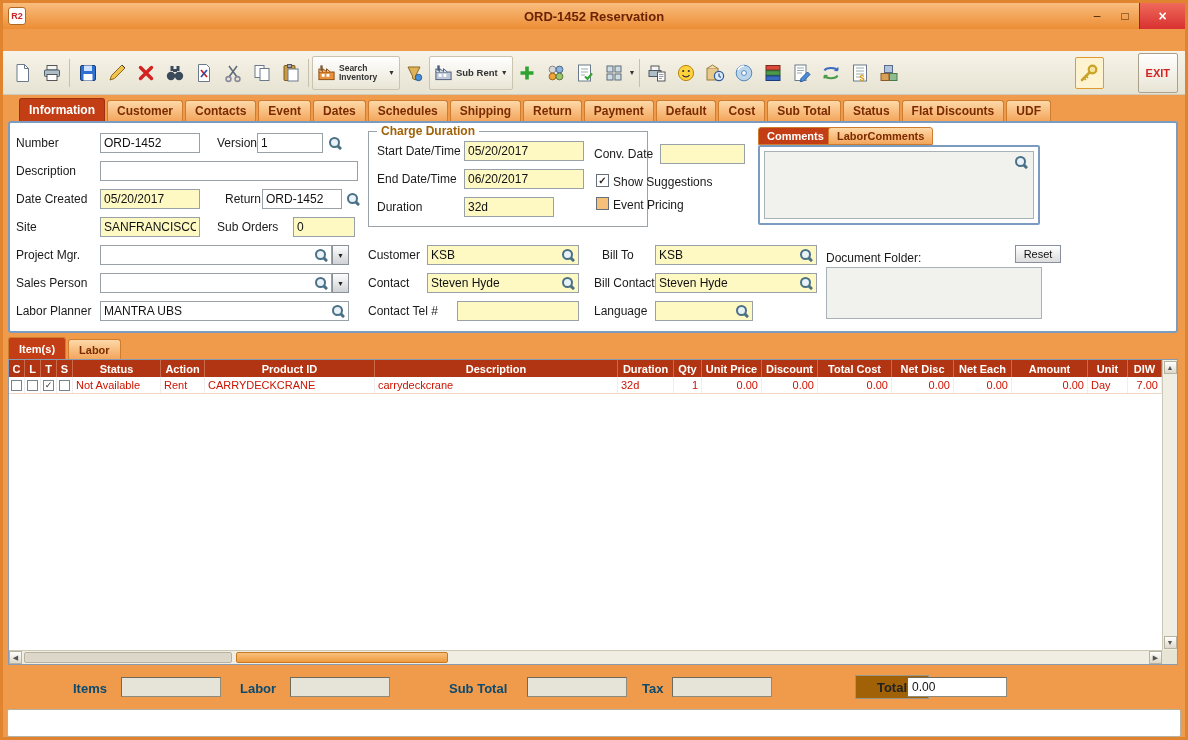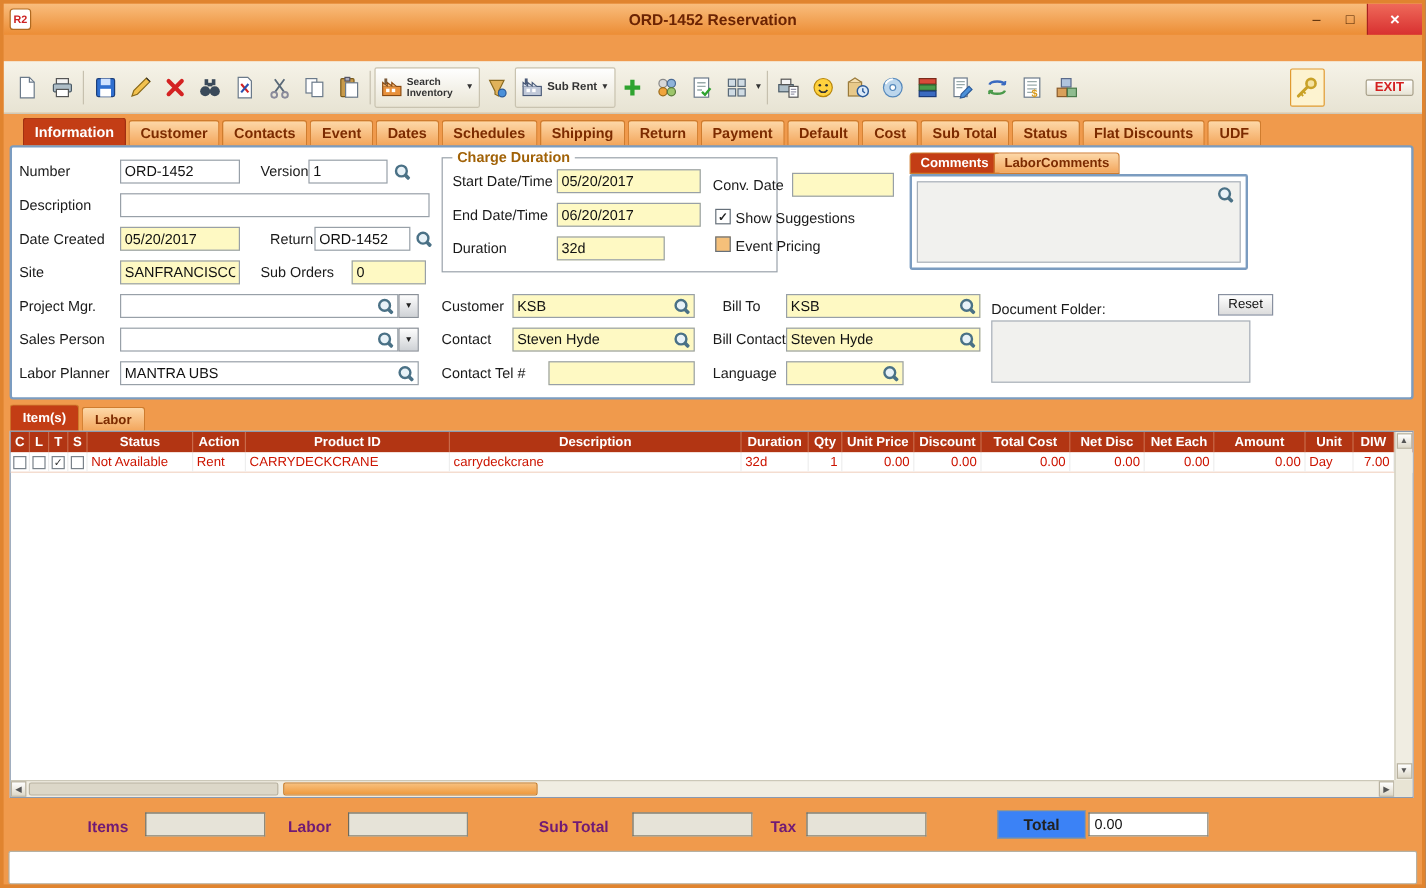--- a/index.html
+++ b/index.html
@@ -23,21 +23,21 @@
   .toolbar { position:absolute; left:0; top:48px; right:0; height:44px; background:linear-gradient(#f6f3e8,#e7e3d3); border-bottom:1px solid #cfcaba; display:flex; align-items:center; padding:0 5px; }
   .tbtn { width:29px; height:32px; flex:0 0 auto; display:flex; align-items:center; justify-content:center; border:1px solid transparent; border-radius:2px; }
   .tbtn svg { width:20px; height:20px; }
   .tsep { width:1px; height:28px; background:#c6c0ae; margin:0 3px; flex:0 0 auto; }
   .tbtn-wide { height:34px; flex:0 0 auto; display:flex; align-items:center; gap:3px; padding:0 4px; border:1px solid #c9c3b0; border-radius:2px; background:linear-gradient(#ffffff,#e9e5d5); }
   .tbtn-wide svg { width:19px; height:19px; }
   .cap { font-size:8.5px; line-height:9px; font-weight:bold; color:#333; width:46px; }
   .cap.one { width:auto; font-size:9.5px; }
   .drop { font-size:7px; color:#333; }
   .wand-btn { margin-left:auto; background:#fdf3d0; border:1px solid #e09a30; }
-  .exit-btn { height:14px; flex:0 0 auto; margin:0 2px 0 34px; padding:0 7px; border:1px solid #a8a08a; background:linear-gradient(#fff,#e8e4d4); color:#d42121; font-weight:bold; font-size:11px; border-radius:2px; display:flex; align-items:center; }
+  .exit-btn { height:40px; flex:0 0 auto; margin:0 2px 0 34px; padding:0 7px; border:1px solid #a8a08a; background:linear-gradient(#fff,#e8e4d4); color:#d42121; font-weight:bold; font-size:11px; border-radius:2px; display:flex; align-items:center; }
 
   
   .tabstrip { position:absolute; left:5px; top:95px; right:0; height:23px; display:flex; align-items:flex-end; gap:2px;padding-left:11px; }
   .tab { height:21px; padding:0 9px; display:flex; align-items:center; background:linear-gradient(#fdd8a8,#f3a65c); border:1px solid #cf7c2e; border-bottom:none; border-radius:3px 3px 0 0; font-size:12px; font-weight:bold; color:#7c2b00; white-space:nowrap; }
   .tab.sel { height:23px; background:#c33d15; color:#fff; border-color:#a03010; }
 
   
   .form-panel { position:absolute; left:5px; top:118px; width:1170px; height:212px; background:#fff; border:2px solid #7b9cc0; border-radius:3px; }
   .lbl { position:absolute; font-size:12px; color:#1a1a1a; white-space:nowrap; }
   .fld { position:absolute; height:20px; border:1px solid #98a0a8; background:#fff; font-size:12px; color:#111; display:flex; align-items:center; padding:0 3px; overflow:hidden; }
@@ -73,24 +73,24 @@
   .cb.checked::after { content:'✓'; }
   .vscroll { position:absolute; right:0; top:0; bottom:14px; width:15px; background:#f0ede2; border-left:1px solid #ccc8b8; display:flex; flex-direction:column; align-items:center; justify-content:space-between; padding:1px 0; }
   .scroll-btn { width:13px; height:13px; background:linear-gradient(#fff,#ddd8c8); border:1px solid #b8b2a0; font-size:7px; color:#555; display:flex; align-items:center; justify-content:center; flex:0 0 auto; }
   .hscroll { position:absolute; left:0; right:15px; bottom:0; height:14px; background:#f0ede2; border-top:1px solid #ccc8b8; display:flex; align-items:center; }
   .htrack { position:relative; flex:1; height:100%; }
   .hseg { position:absolute; left:2px; top:1px; width:208px; height:11px; background:#dcd7c8; border:1px solid #b8b2a0; border-radius:2px; }
   .hthumb { position:absolute; left:214px; top:1px; width:212px; height:11px; background:linear-gradient(#f8c07c,#ef9a3e); border:1px solid #c87820; border-radius:2px; }
   .corner { position:absolute; right:0; bottom:0; width:15px; height:14px; background:#e8e4d4; }
 
   
-  .totlbl { position:absolute; font-size:13px; font-weight:bold; color:#701a75; }
+  .totlbl { position:absolute; font-size:13px; font-weight:bold; color:#0c4a6e; }
   .totfld { position:absolute; height:20px; background:#e6e3d8; border:1px solid #8e8a7c; border-top-color:#6e6a5c; border-left-color:#6e6a5c; font-size:12px; display:flex; align-items:center; padding:0 4px; color:#111; }
   .totfld.white { background:#fff; }
-  .totbox { position:absolute; background:#3b82f6; border:1px solid #9a968a; display:flex; align-items:center; justify-content:center; font-size:13px; font-weight:bold; color:#222; }
+  .totbox { position:absolute; background:#a16207; border:1px solid #9a968a; display:flex; align-items:center; justify-content:center; font-size:13px; font-weight:bold; color:#222;margin-left:24px; }
   .statusbar { position:absolute; left:4px; top:706px; width:1174px; height:28px; background:#fff; border:1px solid #b5b1a3; border-radius:2px; }
 </style>
 </head>
 <body>
 
 <div class="window">
 
   <div class="titlebar">
     <div class="app-icon">R2</div>
     <div class="title-text">ORD-1452 Reservation</div>

